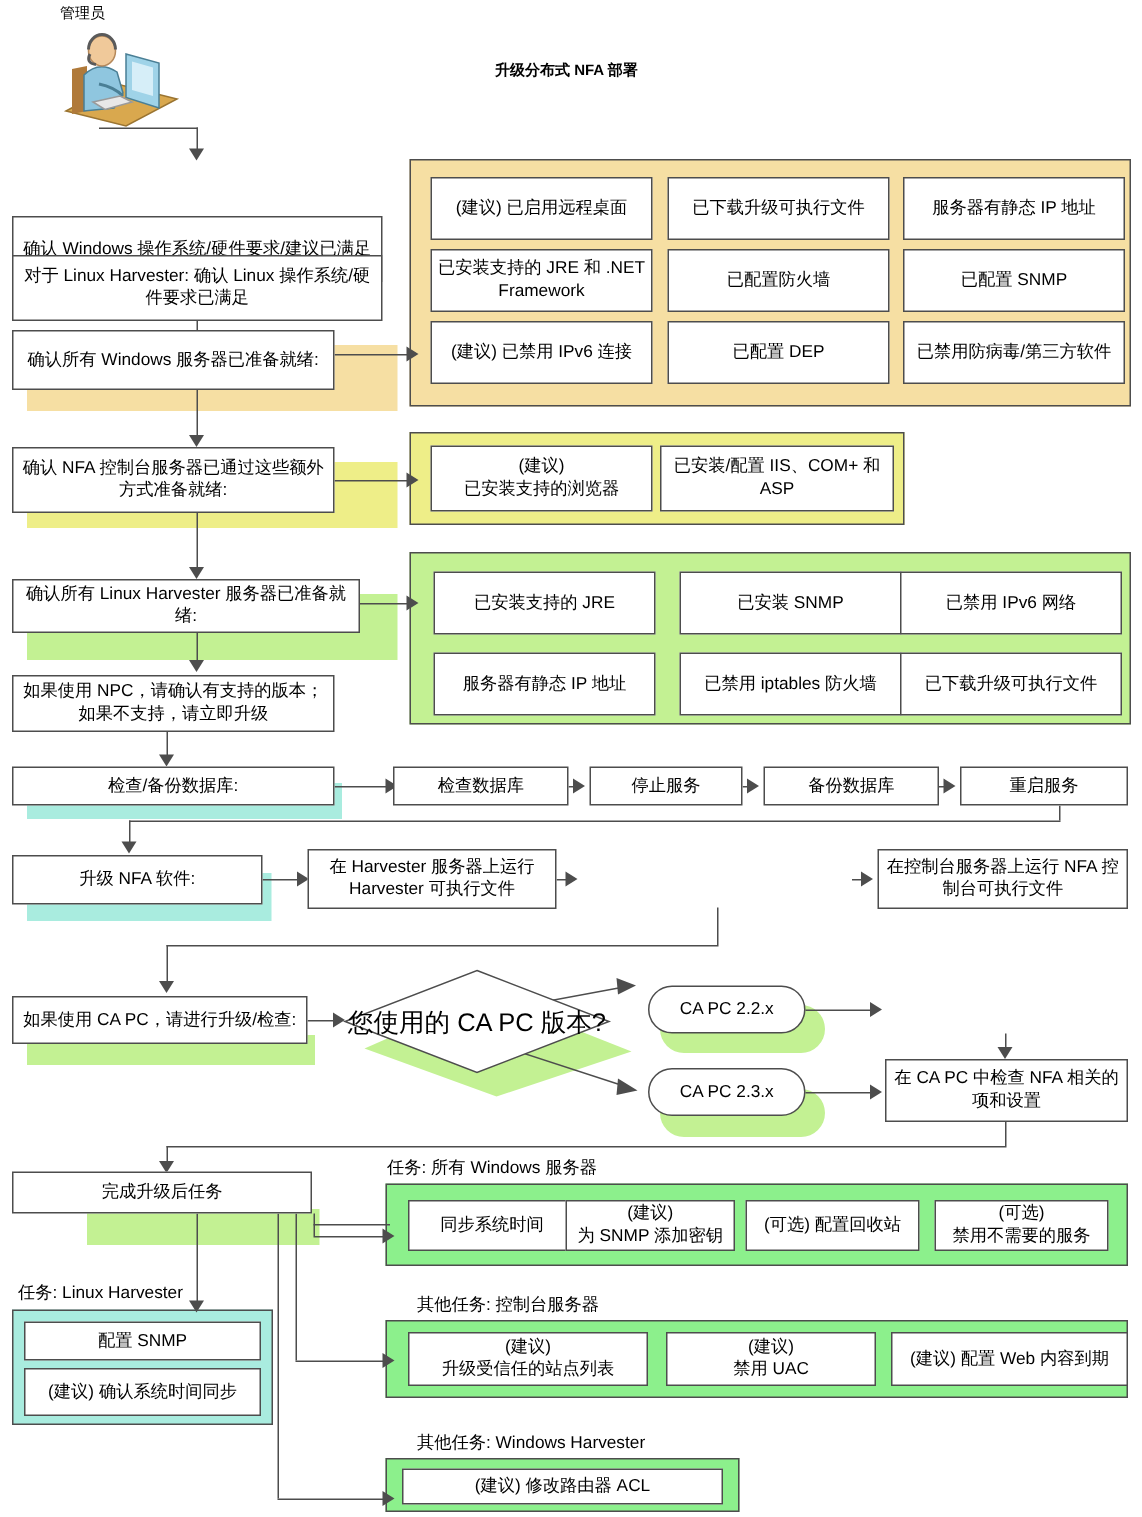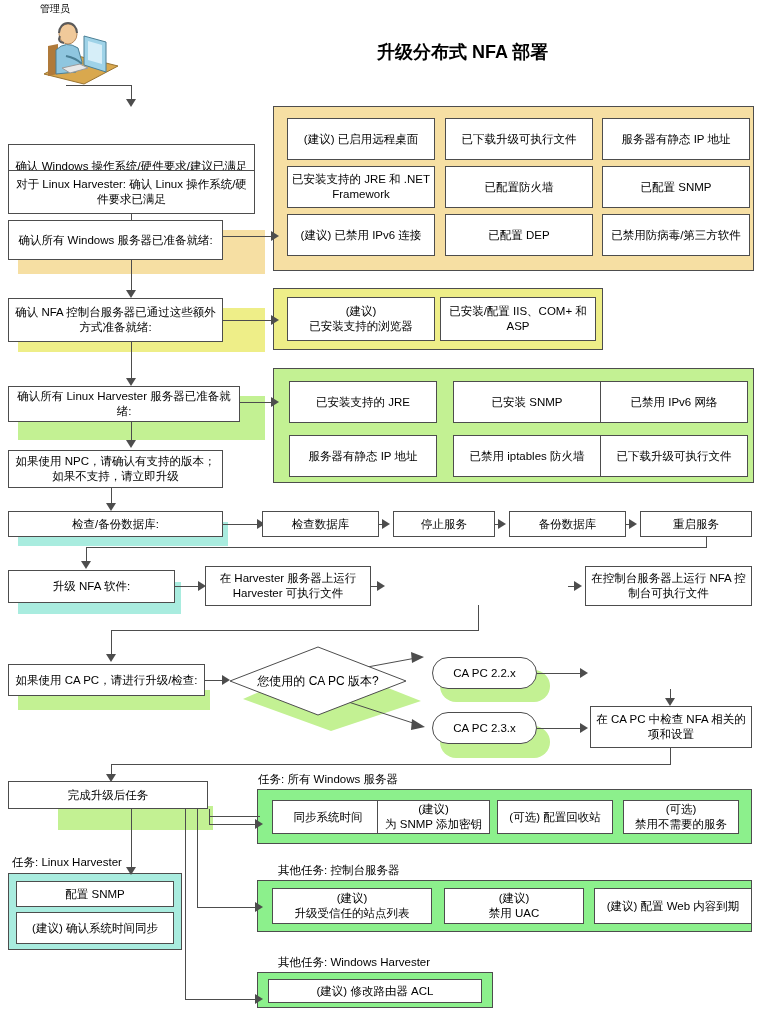--- a/index.html
+++ b/index.html
@@ -64,21 +64,21 @@
     z-index: 5;
     white-space: nowrap;
   }
 
   
   .diamond-wrap { position: absolute; z-index: 4; }
   .diamond-label {
     position: absolute;
     left: 0; top: 0; right: 0; bottom: 0;
     display: flex; align-items: center; justify-content: center;
-    font-size: 12px;
+    font-size: 17px;
     text-align: center;
   }
 
   
   .pill {
     position: absolute;
     box-sizing: border-box;
     border: 1px solid #4d4d4d;
     border-radius: 18px;
     background: #fff;
@@ -109,25 +109,24 @@
   }
   .arrow.right {
     border-top: 5px solid transparent;
     border-bottom: 5px solid transparent;
     border-left: 8px solid #4d4d4d;
   }
 
   
   #title {
     position: absolute;
-    font-size: 18px;
+    font-size: 10px;
     font-weight: bold;
     z-index: 6;
     white-space: nowrap;
-    margin-left: 47px;
   }
   
   #admin-label {
     position: absolute;
     font-size: 10px;
     z-index: 6;
     white-space: nowrap;
   }
   #admin-icon { position: absolute; z-index: 6; }
   svg { display: block; }

